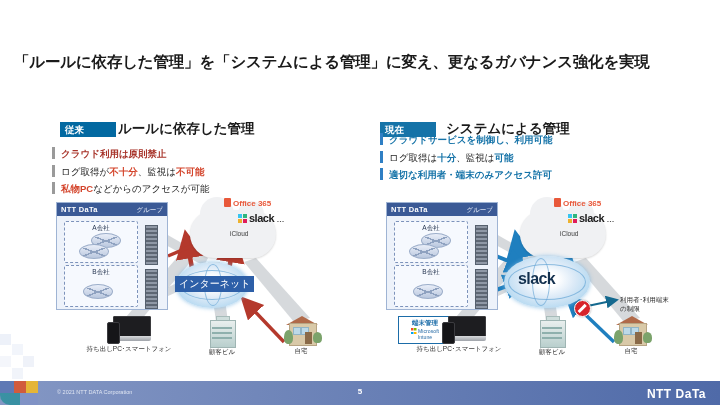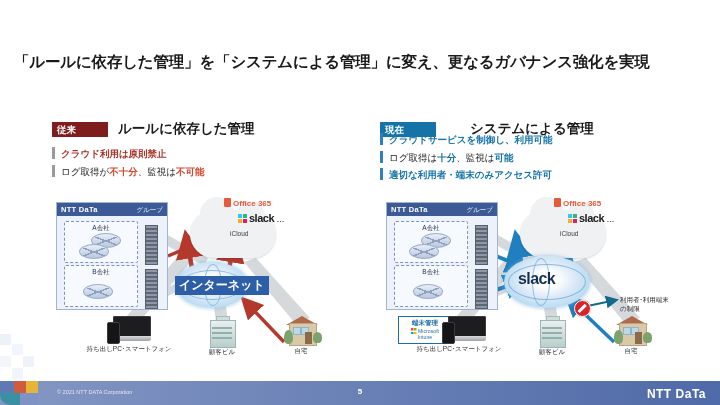--- a/index.html
+++ b/index.html
@@ -13,21 +13,21 @@
   .titlebar .t{position:absolute;left:16px;top:8px;color:#ffffff;
             font-size:19px;font-weight:bold;letter-spacing:.5px;}
   .subtitle{position:absolute;left:14px;top:52px;width:700px;
             color:#1a1a1a;font-size:15.5px;font-weight:bold;
             letter-spacing:-.2px;white-space:nowrap;}
 
   
   .badge{position:absolute;width:56px;height:15px;color:#fff;
          font-size:9.5px;font-weight:bold;text-align:left;
          padding-left:5px;line-height:15px;box-sizing:border-box;}
-  .badge.old{background:#7f1d1d;}
+  .badge.old{background:#0369a1;margin-left:8px;}
   .badge.new{background:#1573a8;}
   .ptitle{position:absolute;font-size:13.5px;font-weight:bold;color:#1a1a1a;
           white-space:nowrap;}
 
   .blist{position:absolute;width:320px;}
   .brow{position:relative;height:15px;margin-bottom:2.5px;
         font-size:9.5px;font-weight:bold;white-space:nowrap;
         padding-left:9px;line-height:15px;}
   .brow:before{content:"";position:absolute;left:0;top:1px;
         width:3px;height:12px;}
@@ -83,22 +83,22 @@
   .icl{position:absolute;font-size:6.5px;color:#3a3a3a;}
 
   
   .globe{position:absolute;width:72px;height:46px;border-radius:50%;
      background:radial-gradient(ellipse at 50% 45%,#ffffff 18%,#dceaf7 45%,#bcdcf2 70%,#a8d2ee 100%);
      box-shadow:0 0 4px rgba(120,180,225,.8);}
   .globe:before{content:"";position:absolute;left:4px;top:8px;right:4px;bottom:8px;
      border:1px solid rgba(110,170,215,.75);border-radius:50%;}
   .globe:after{content:"";position:absolute;left:28px;top:2px;width:16px;bottom:2px;
      border:1px solid rgba(110,170,215,.7);border-radius:50%;}
-  .inetlbl{position:absolute;background:#2d5fa8;color:#fff;font-size:12px;
-     font-weight:bold;padding:1px 4px;white-space:nowrap;z-index:5;}
+  .inetlbl{position:absolute;background:#2d5fa8;color:#fff;font-size:10px;
+     font-weight:normal;padding:1px 4px;white-space:nowrap;z-index:5;}
   .oktalbl{position:absolute;color:#14314f;font-size:16px;font-weight:bold;
      letter-spacing:-.6px;z-index:5;}
 
   
   .dev{position:absolute;text-align:center;font-size:6.5px;color:#2b2b2b;}
   .laptop{position:relative;width:44px;height:26px;margin:0 auto;}
   .laptop .scr{position:absolute;left:6px;top:0;width:36px;height:20px;
      background:#1d1d20;border:1px solid #3a3a3d;border-radius:1px;}
   .laptop .base{position:absolute;left:2px;top:20px;width:42px;height:5px;
      background:linear-gradient(#d8dadd,#9fa3a9);border-radius:0 0 2px 2px;}
@@ -165,24 +165,27 @@
   <div class="badge old" style="left:52px;top:122px;">従来</div>
   <div class="ptitle" style="left:118px;top:120px;">ルールに依存した管理</div>
 
   <div class="blist old" style="left:52px;top:146px;">
     <div class="brow">
       <span class="tx-red">クラウド利用は原則禁止</span>
     </div>
     <div class="brow">
       <span class="tx-dk">ログ取得が</span><span class="tx-org">不十分</span><span class="tx-dk">、監視は</span><span class="tx-org">不可能</span>
     </div>
+    <div class="brow">
+      <span class="tx-org">私物PC</span><span class="tx-dk">などからのアクセスが可能</span>
+    </div>
   </div>
 
   <div class="badge new" style="left:380px;top:122px;">現在</div>
-  <div class="ptitle" style="left:470px;top:120px;">システムによる管理</div>
+  <div class="ptitle" style="left:446px;top:120px;">システムによる管理</div>
 
   <div class="blist new" style="left:380px;top:132px;">
     <div class="brow">
       <span class="tx-blu">クラウドサービスを制御し、利用可能</span>
     </div>
     <div class="brow">
       <span class="tx-dk">ログ取得は</span><span class="tx-blu">十分</span><span class="tx-dk">、監視は</span><span class="tx-blu">可能</span>
     </div>
     <div class="brow">
       <span class="tx-blu">適切な利用者・端末のみアクセス許可</span>

